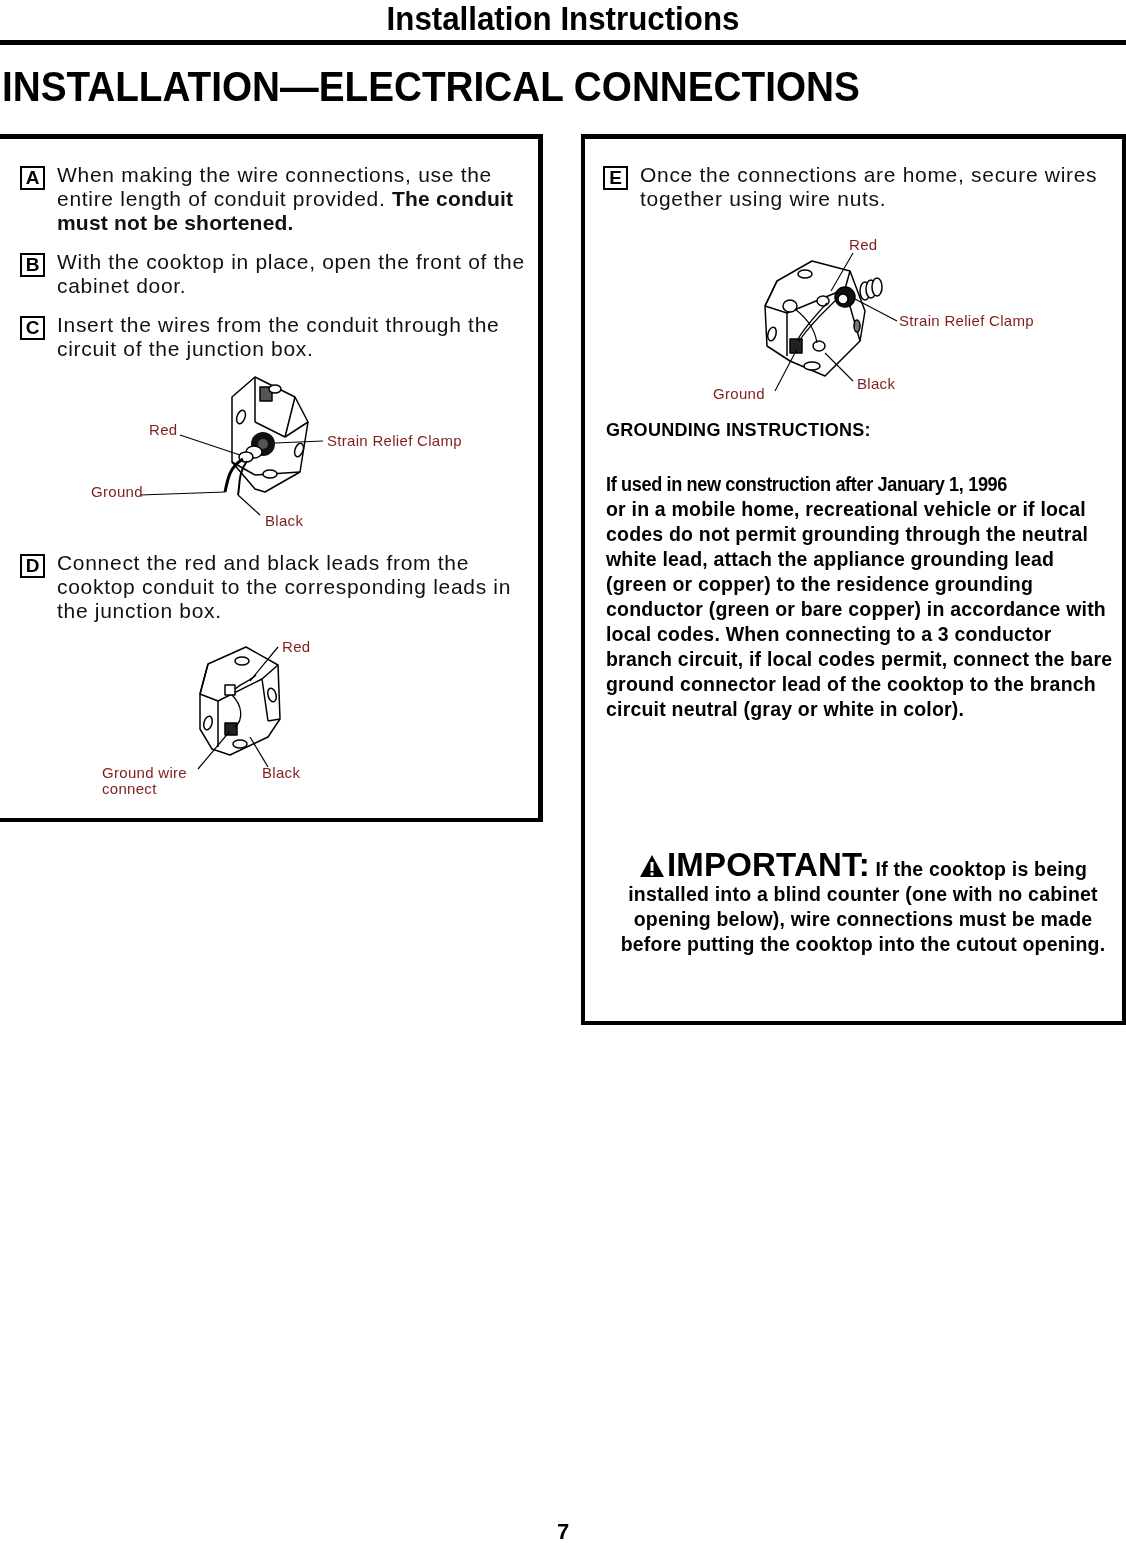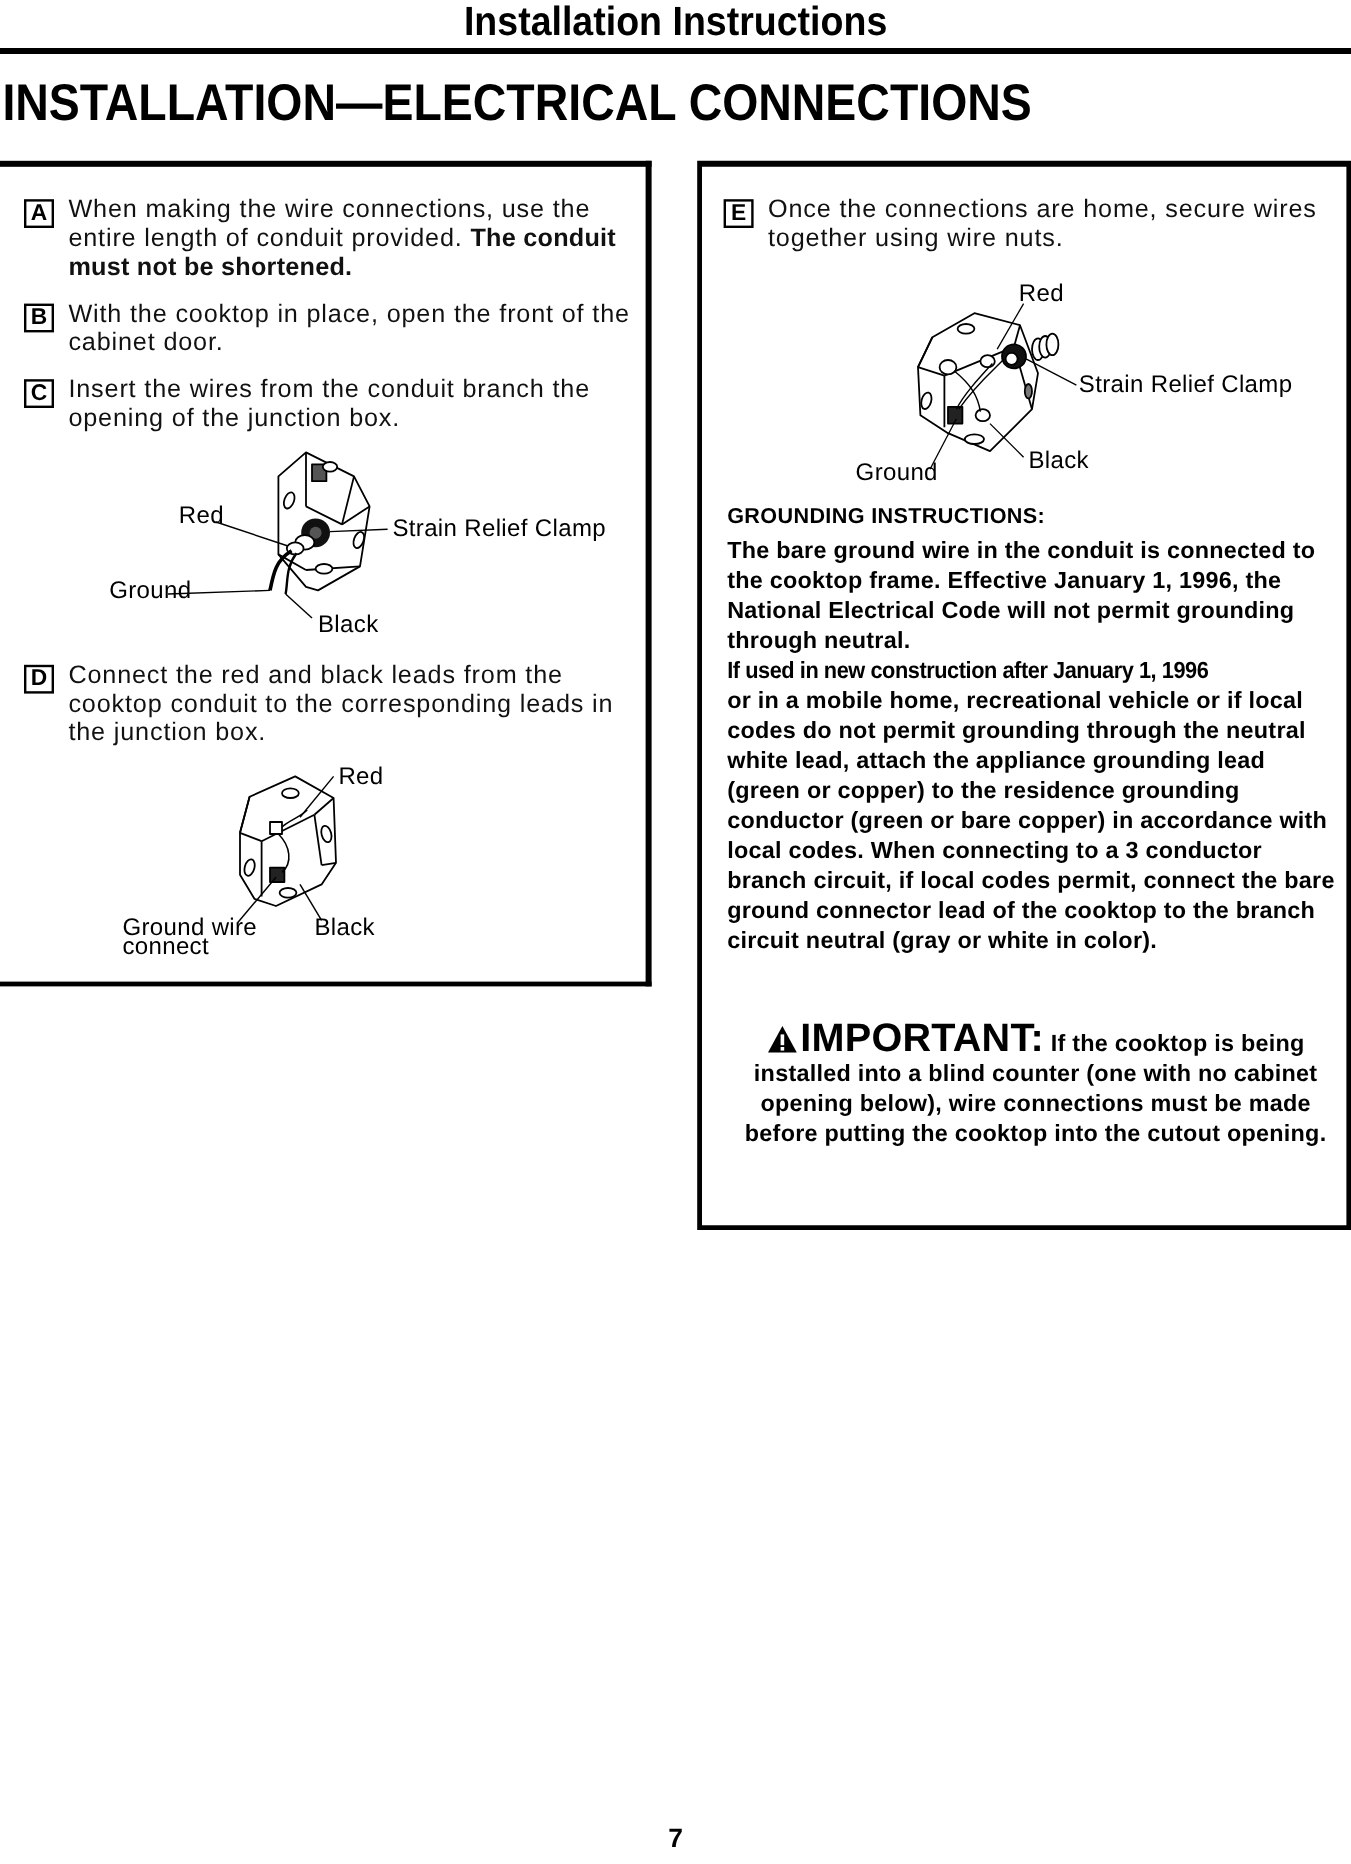--- a/index.html
+++ b/index.html
@@ -12,21 +12,21 @@
   .panel { position: absolute; border: 4px solid #000; border-top-width: 5px; border-right-width: 5px; box-sizing: border-box; background: #fff; }
   .panel-left { left: 0; top: 134px; width: 543px; height: 688px; border-left: 0; }
   .panel-right { left: 581px; top: 134px; width: 545px; height: 891px; border-right-width: 4px; }
 
   .step { position: absolute; display: flex; align-items: flex-start; }
   .step-label { width: 25px; height: 24px; border: 2px solid #000; box-sizing: border-box; font-weight: bold; font-size: 19px; line-height: 20px; text-align: center; margin-right: 12px; margin-top: 3px; flex: none; }
   .step-text { font-size: 21px; line-height: 24px; letter-spacing: 0.7px; color: #111; }
   .step-text b { font-weight: bold; letter-spacing: 0.2px; }
 
   .diagram { position: absolute; }
-  .callout { position: absolute; font-size: 20px; line-height: 16px; color: #000000; white-space: nowrap; letter-spacing: 0.3px; }
+  .callout { position: absolute; font-size: 15px; line-height: 16px; color: #7f1d1d; white-space: nowrap; letter-spacing: 0.3px; }
 
   .grounding-title { position: absolute; left: 21px; top: 278px; font-weight: bold; font-size: 18px; line-height: 26px; letter-spacing: 0.3px; }
   .grounding-body { position: absolute; left: 21px; top: 308px; width: 510px; font-weight: bold; font-size: 19.5px; line-height: 25px; letter-spacing: 0.2px; }
   .grounding-body .condensed { display: inline-block; transform: scaleX(0.93); transform-origin: left; letter-spacing: -0.4px; white-space: nowrap; }
 
   .important { position: absolute; left: 21px; top: 709px; width: 514px; font-weight: bold; font-size: 19.5px; line-height: 25px; letter-spacing: 0.2px; text-align: center; }
   .important .imp-word { font-size: 33px; line-height: 34px; letter-spacing: 0.2px; }
   .important .imp-icon { display: inline-block; width: 26px; height: 24px; vertical-align: -2px; margin-right: 2px; }
 
   .page-number { position: absolute; left: 0; top: 1520px; width: 1126px; text-align: center; font-weight: bold; font-size: 22px; line-height: 24px; }
@@ -48,21 +48,21 @@
     </div>
   </div>
 
   <div class="step" style="left:20px; top:111px; width:510px;">
     <div class="step-label">B</div>
     <div class="step-text">With the cooktop in place, open the front of the cabinet door.</div>
   </div>
 
   <div class="step" style="left:20px; top:174px; width:510px;">
     <div class="step-label">C</div>
-    <div class="step-text">Insert the wires from the conduit branch the opening of the junction box.</div>
+    <div class="step-text">Insert the wires from the conduit through the circuit of the junction box.</div>
   </div>
 
   <div class="diagram" style="left:80px; top:228px; width:420px; height:170px;">
     <svg width="420" height="170" viewBox="0 0 420 170">
       <g fill="#fff" stroke="#000" stroke-width="1.5" stroke-linejoin="round">
 
         <polygon points="152,30 175,10 215,30 228,55 220,105 185,125 175,122 152,95"></polygon>
 
         <line x1="175" y1="10" x2="175" y2="55"></line>
         <line x1="215" y1="30" x2="205" y2="70"></line>
@@ -180,21 +180,21 @@
     </svg>
     <span class="callout" style="left:154px; top:6px;">Red</span>
     <span class="callout" style="left:204px; top:82px;">Strain Relief Clamp</span>
     <span class="callout" style="left:18px; top:155px;">Ground</span>
     <span class="callout" style="left:162px; top:145px;">Black</span>
   </div>
 
   <div class="grounding-title">GROUNDING INSTRUCTIONS:</div>
 
   <div class="grounding-body">
-    <span>The bare ground wire in the conduit is connected to the cooktop frame. Effective January 1, 1996, the National Electrical Code will not permit grounding through neutral.</span><br>
+    <br>
     <span class="condensed">If used in new construction after January 1, 1996</span><br>
     <span>or in a mobile home, recreational vehicle or if local codes do not permit grounding through the neutral white lead, attach the appliance grounding lead (green or copper) to the residence grounding conductor (green or bare copper) in accordance with local codes. When connecting to a 3 conductor branch circuit, if local codes permit, connect the bare ground connector lead of the cooktop to the branch circuit neutral (gray or white in color).</span>
   </div>
 
   <div class="important">
     <svg class="imp-icon" viewBox="0 0 26 24">
       <polygon points="13,1 25,23 1,23" fill="#000"></polygon>
       <rect x="11.5" y="8" width="3" height="9" fill="#fff"></rect>
       <rect x="11.5" y="18.5" width="3" height="3" fill="#fff"></rect>
     </svg><span class="imp-word">IMPORTANT:</span>

